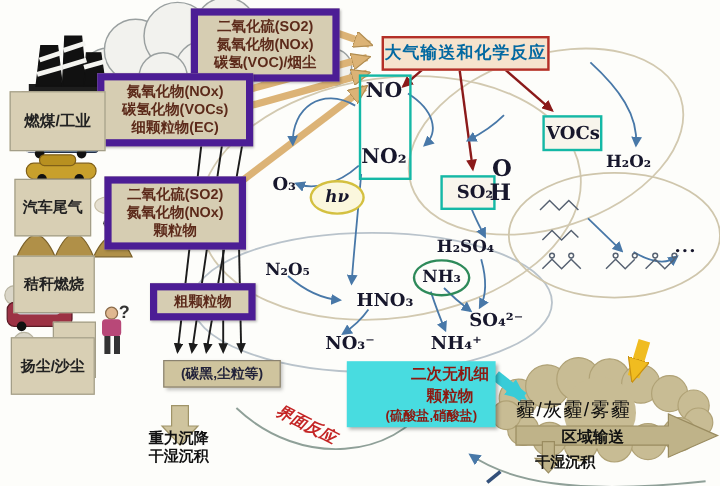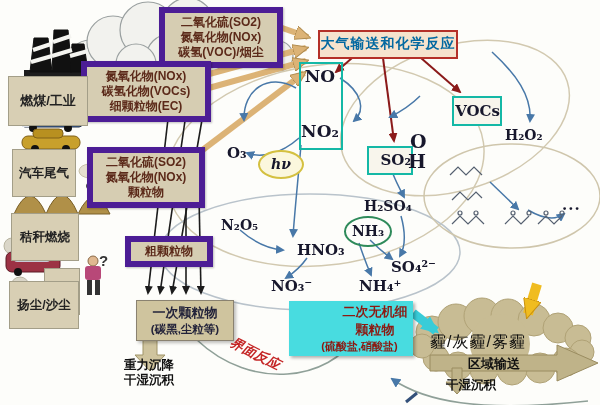--- a/index.html
+++ b/index.html
@@ -268,21 +268,20 @@
 <div class="abs formula" style="left:364px;top:198px;font-size:14px;">H₂SO₄</div>
 <div class="abs formula" style="left:221px;top:217px;font-size:14px;">N₂O₅</div>
 <div class="abs greenellipse formula" style="left:344px;top:216px;width:44px;height:27px;font-size:14px;line-height:27px;">NH₃</div>
 <div class="abs formula" style="left:297px;top:241px;font-size:15px;">HNO₃</div>
 <div class="abs formula" style="left:391px;top:258px;font-size:15px;font-weight:700;">SO₄²⁻</div>
 <div class="abs formula" style="left:271px;top:277px;font-size:15px;font-weight:700;">NO₃⁻</div>
 <div class="abs formula" style="left:359px;top:277px;font-size:15px;font-weight:700;">NH₄⁺</div>
 <div class="abs formula" style="left:562px;top:196px;font-size:15px;font-weight:700;letter-spacing:1px;">...</div>
 
 <div class="abs primarybox" style="left:136px;top:300px;width:96px;padding:3px 0;">
-  <div style="font-size:13px;">一次颗粒物</div>
   <div style="font-size:11.5px;">(碳黑,尘粒等)</div>
 </div>
 <div class="abs inorgbox" style="left:289px;top:301px;width:124px;padding:2px 0;">
   <div style="font-size:13px;padding-left:48px;">二次无机细颗粒物</div>
   <div style="font-size:11px;padding-left:17px;">(硫酸盐,硝酸盐)</div>
 </div>
 
 <div class="abs hazelabel" style="left:430px;top:332px;">霾/灰霾/雾霾</div>
 <div class="abs blacknote" style="left:468px;top:356px;font-size:13px;">区域输送</div>
 <div class="abs blacknote" style="left:446px;top:378px;">干湿沉积</div>

